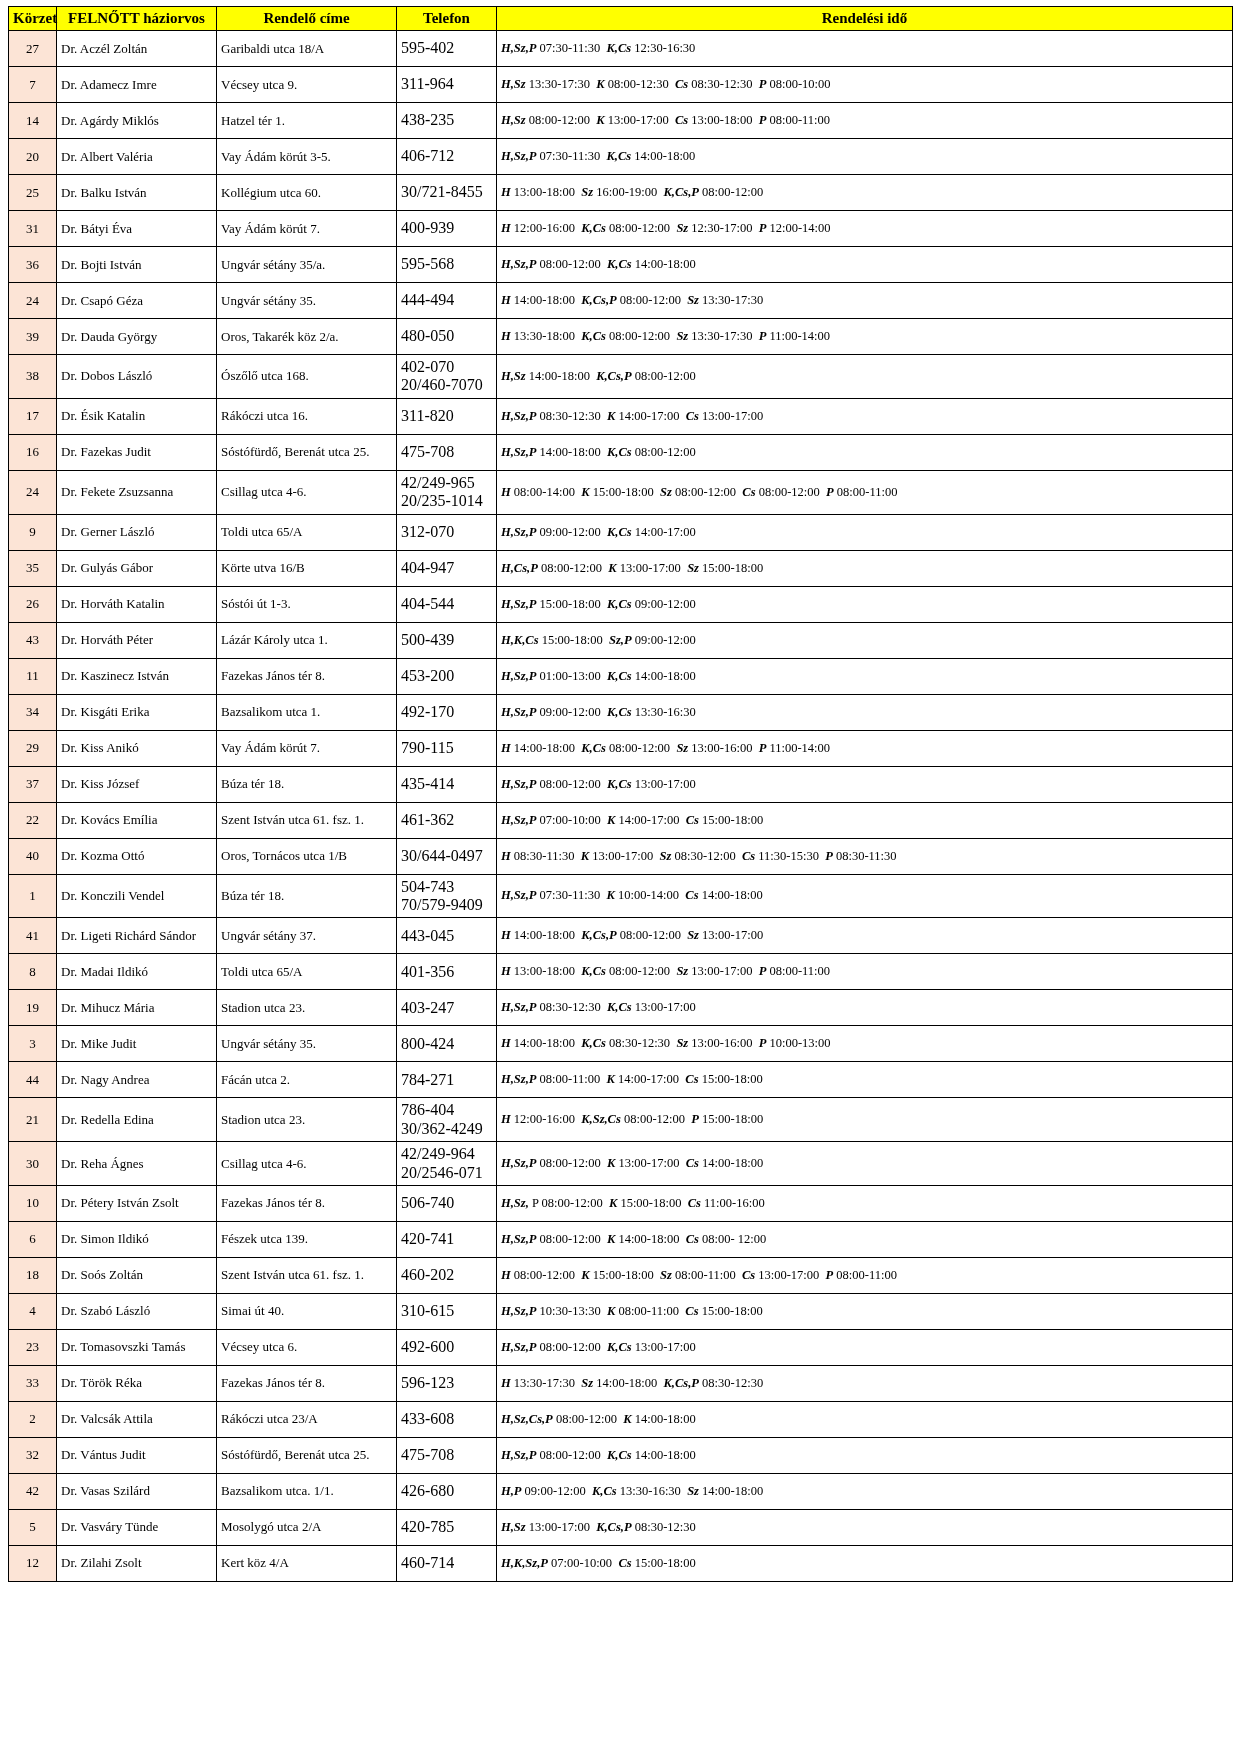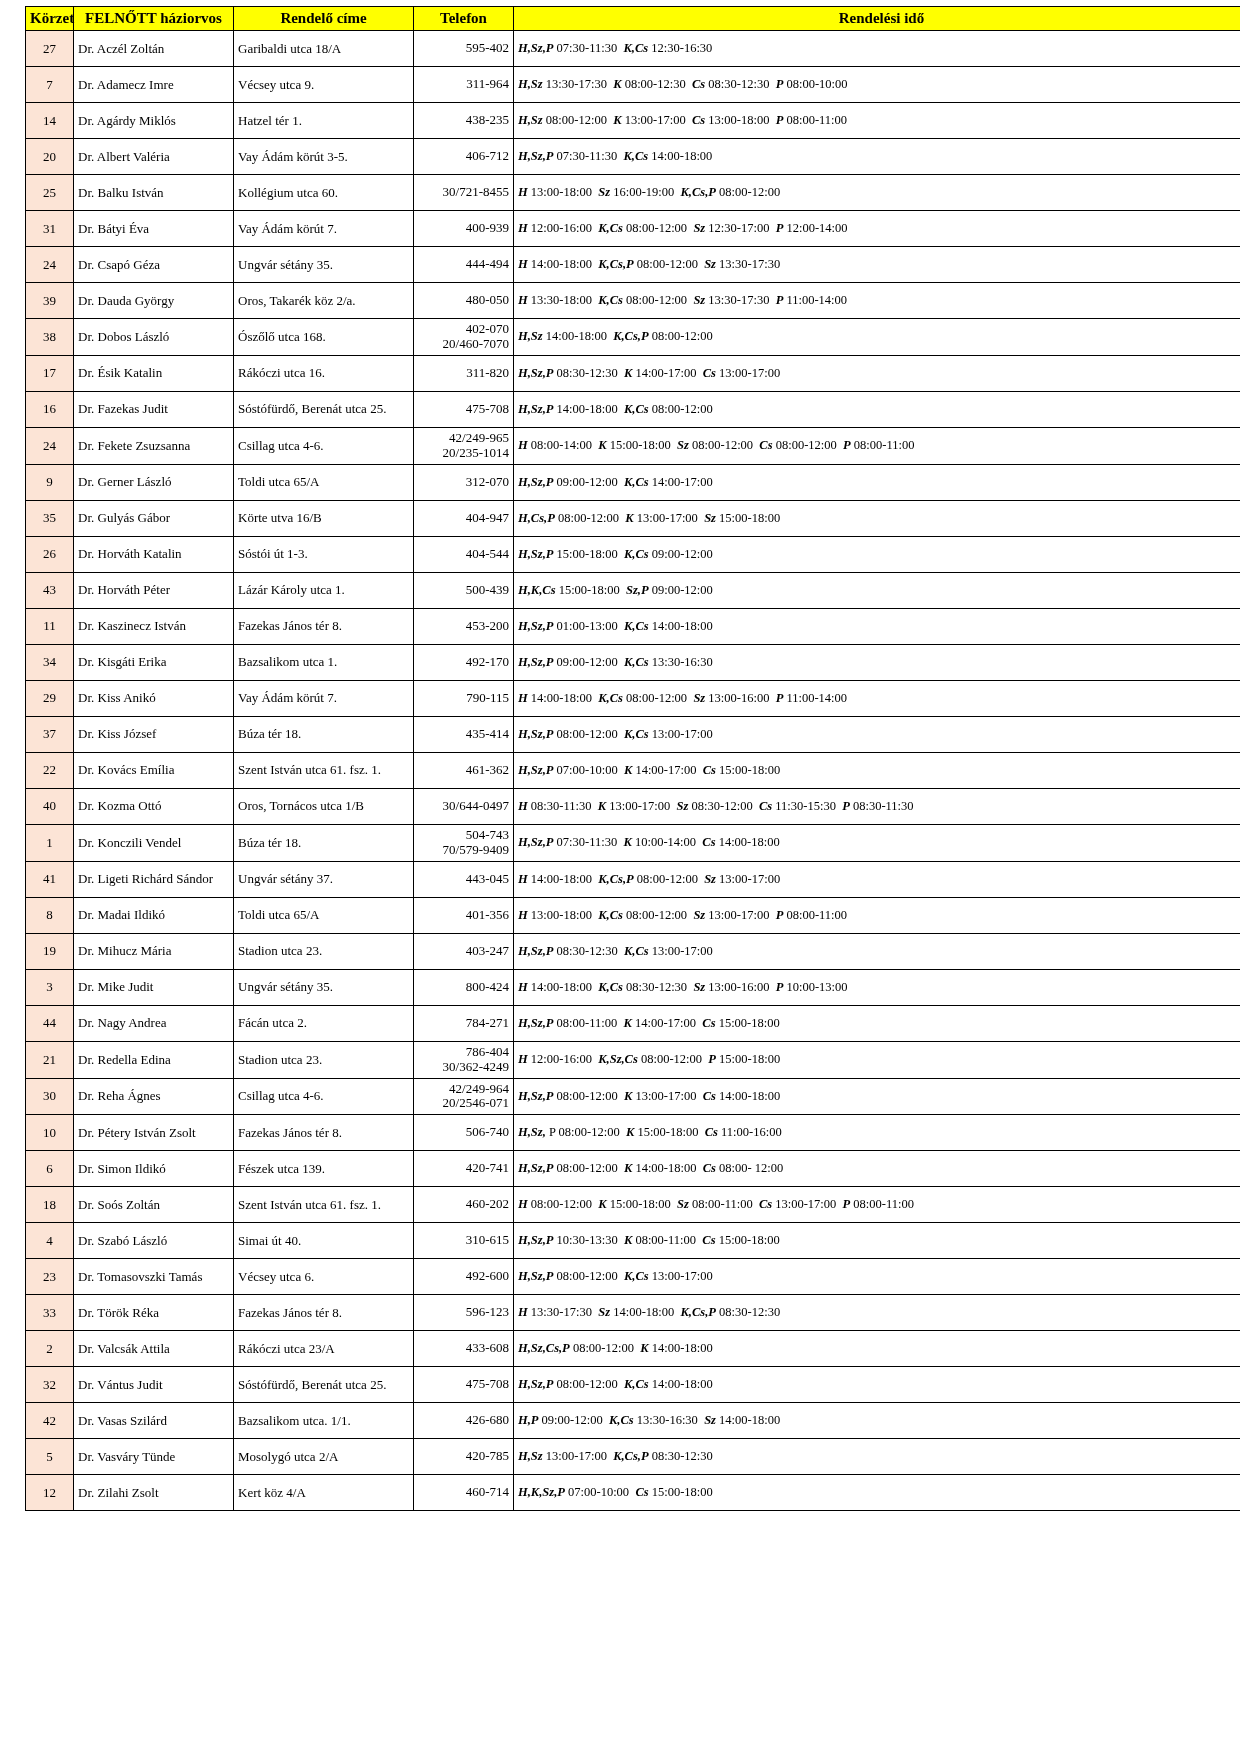--- a/index.html
+++ b/index.html
@@ -8,21 +8,21 @@
     background: #ffffff;
   }
   body {
     width: 1240px;
     font-family: "Liberation Serif", serif;
     color: #000000;
   }
   .page {
     width: 1240px;
     box-sizing: border-box;
-    padding: 6px 8px 8px 25px;
+    padding: 6px 8px 8px 8px;
   }
   table.doctors {
     border-collapse: collapse;
     width: 1224px;
     table-layout: fixed;
     font-size: 13px;
   }
   table.doctors th,
   table.doctors td {
     border: 1px solid #000000;
@@ -51,22 +51,22 @@
   td.name {
     text-align: left;
     padding-left: 6px;
     white-space: nowrap;
   }
   td.addr {
     text-align: left;
     padding-left: 6px;
   }
   td.phone {
-    text-align: right;
-    font-size: 13px;
+    text-align: left;
+    font-size: 16px;
     line-height: 1.15;
   }
   td.hours {
     text-align: left;
     padding-left: 6px;
     font-size: 12.5px;
     white-space: nowrap;
   }
   td.hours b {
     font-weight: bold;
@@ -145,20 +145,29 @@
         <tr>
           <td class="zone">31</td>
           <td class="name">Dr. Bátyi Éva</td>
           <td class="addr">Vay Ádám körút 7.</td>
           <td class="phone">
             <span class="phone-line">400-939</span>
           </td>
           <td class="hours"><b>H</b><span> 12:00-16:00</span>&nbsp;&nbsp;<b>K,Cs</b><span> 08:00-12:00</span>&nbsp;&nbsp;<b>Sz</b><span> 12:30-17:00</span>&nbsp;&nbsp;<b>P</b><span> 12:00-14:00</span></td>
         </tr>
         <tr>
+          <td class="zone">36</td>
+          <td class="name">Dr. Bojti István</td>
+          <td class="addr">Ungvár sétány 35/a.</td>
+          <td class="phone">
+            <span class="phone-line">595-568</span>
+          </td>
+          <td class="hours"><b>H,Sz,P</b><span> 08:00-12:00</span>&nbsp;&nbsp;<b>K,Cs</b><span> 14:00-18:00</span></td>
+        </tr>
+        <tr>
           <td class="zone">24</td>
           <td class="name">Dr. Csapó Géza</td>
           <td class="addr">Ungvár sétány 35.</td>
           <td class="phone">
             <span class="phone-line">444-494</span>
           </td>
           <td class="hours"><b>H</b><span> 14:00-18:00</span>&nbsp;&nbsp;<b>K,Cs,P</b><span> 08:00-12:00</span>&nbsp;&nbsp;<b>Sz</b><span> 13:30-17:30</span></td>
         </tr>
         <tr>
           <td class="zone">39</td>

